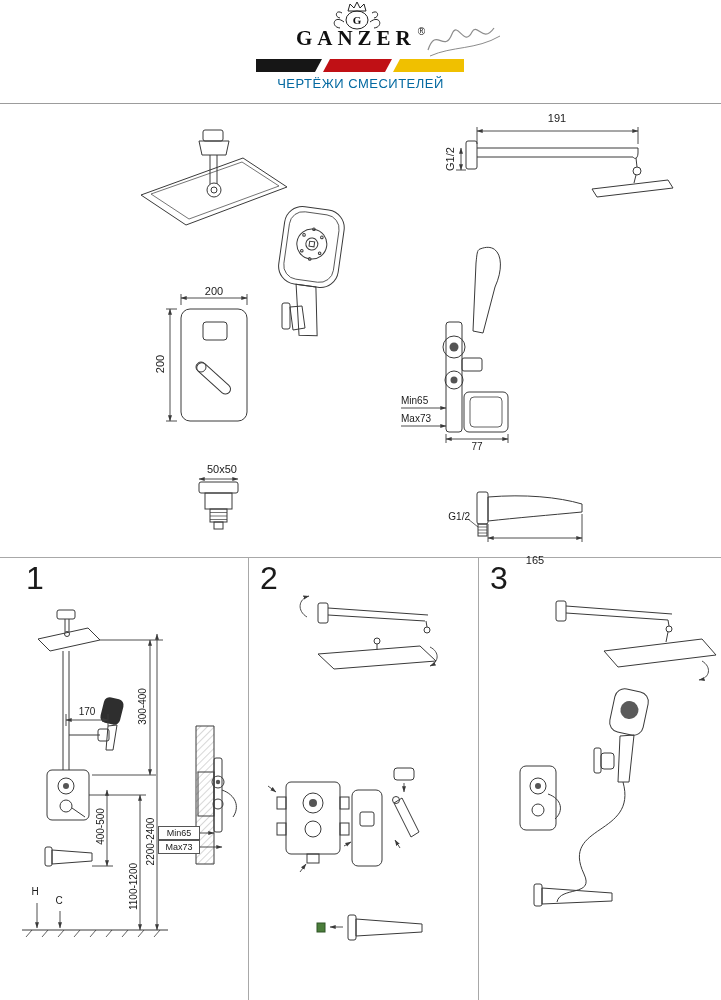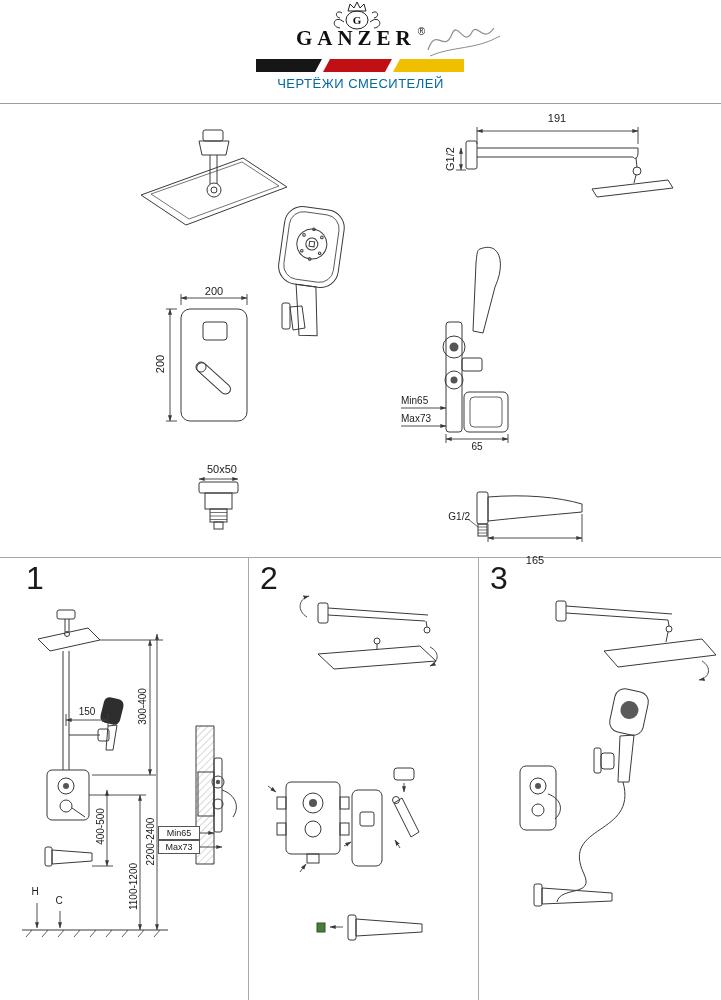--- a/index.html
+++ b/index.html
@@ -297,30 +297,30 @@
     <span class="brand">GANZER</span><sup class="reg">®</sup>
   </div>
   <div class="title">ЧЕРТЁЖИ СМЕСИТЕЛЕЙ</div>
 
   <div class="lbl" style="left:535px;top:112px;width:44px">191</div>
   <div class="lbl rot" style="left:432px;top:153px;width:36px">G1/2</div>
   <div class="lbl" style="left:196px;top:285px;width:36px">200</div>
   <div class="lbl rot" style="left:142px;top:358px;width:36px">200</div>
   <div class="lbl sm" style="left:401px;top:395px;width:42px;text-align:left">Min65</div>
   <div class="lbl sm" style="left:401px;top:413px;width:42px;text-align:left">Max73</div>
-  <div class="lbl sm" style="left:462px;top:441px;width:30px">65</div>
+  <div class="lbl sm" style="left:462px;top:441px;width:30px">77</div>
   <div class="lbl" style="left:200px;top:463px;width:44px">50x50</div>
   <div class="lbl sm" style="left:436px;top:511px;width:34px;text-align:right">G1/2</div>
   <div class="lbl" style="left:517px;top:554px;width:36px">165</div>
 
   <div class="secnum" style="left:26px;top:560px">1</div>
   <div class="secnum" style="left:260px;top:560px">2</div>
   <div class="secnum" style="left:490px;top:560px">3</div>
 
-  <div class="lbl sm" style="left:69px;top:706px;width:36px">150</div>
+  <div class="lbl sm" style="left:69px;top:706px;width:36px">170</div>
   <div class="lbl sm rot" style="left:114px;top:701px;width:56px">300-400</div>
   <div class="lbl sm rot" style="left:72px;top:821px;width:56px">400-500</div>
   <div class="lbl sm rot" style="left:115px;top:836px;width:70px">2200-2400</div>
   <div class="lbl sm rot" style="left:98px;top:881px;width:70px">1100-1200</div>
   <div class="lbl sm" style="left:28px;top:886px;width:14px">H</div>
   <div class="lbl sm" style="left:53px;top:895px;width:12px">C</div>
   <div class="cell" style="left:158px;top:826px;width:40px">Min65</div>
   <div class="cell" style="left:158px;top:840px;width:40px">Max73</div>
 
 </div>

